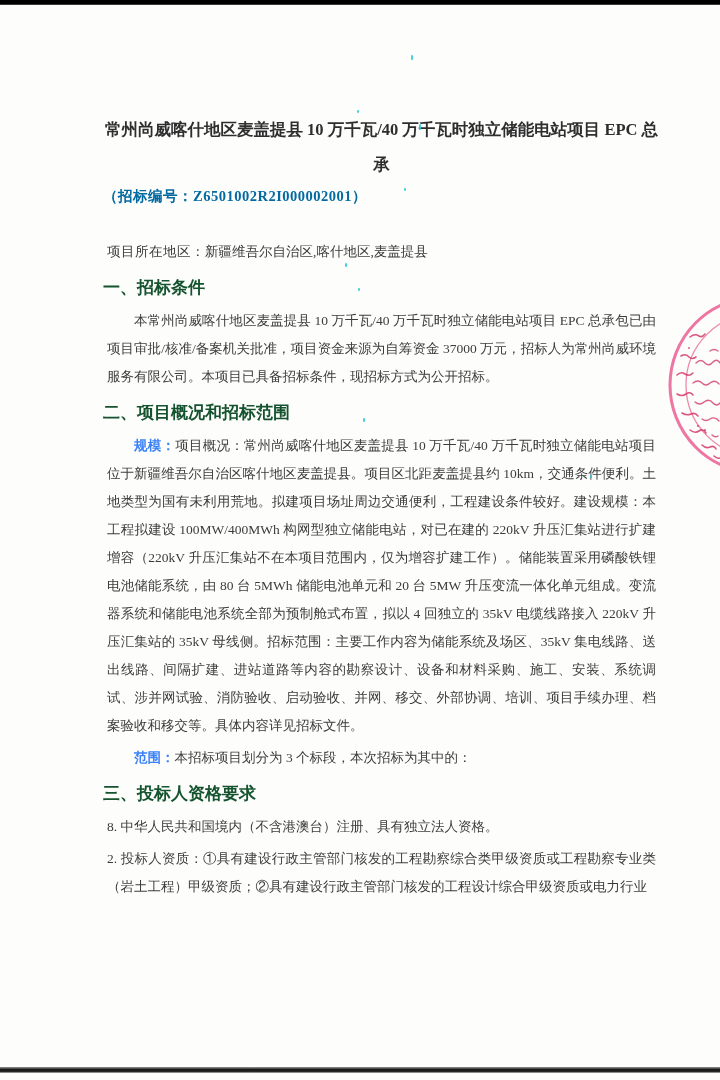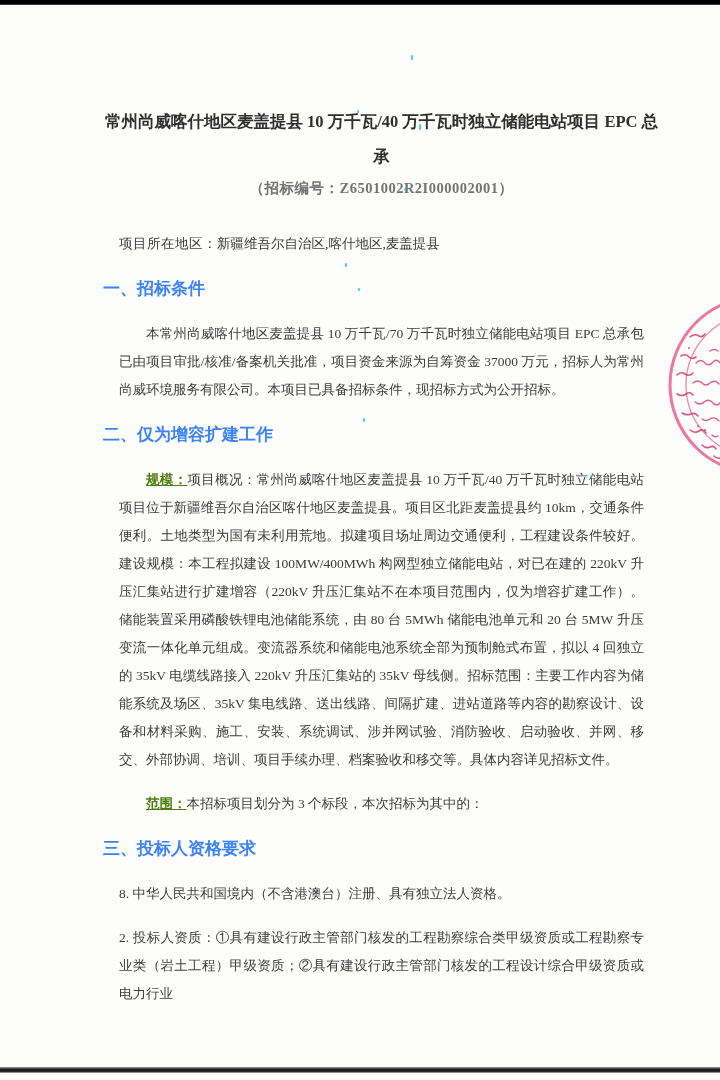--- a/index.html
+++ b/index.html
@@ -8,33 +8,33 @@
     width:720px;height:1080px;
     background:#fdfdfc;
     overflow:hidden;
     font-family:"Liberation Serif","DejaVu Serif",serif;
     color:#3a3a3a;
   }
   .scan-bar{position:absolute;left:0;width:720px;}
   .scan-bar.top{top:0;height:5px;background:linear-gradient(#000 70%,#555);}
   .scan-bar.bottom{top:1067px;height:6px;background:linear-gradient(#9a9a9a,#111 45%,#2a2a2a 75%,#bdbdbd);}
   .content{
-    position:absolute;top:0;left:0;
+    position:absolute;top:8px;left:0;
     box-sizing:border-box;width:696px;
     padding:104px 36px 0 103px;
   }
   h1{margin:0;font-size:16.5px;font-weight:bold;color:#2e2e2e;text-align:center;line-height:35px;}
   h1 .tline{display:block;}
-  .tender-no{margin-top:5px;text-align:center;font-size:14.5px;font-weight:bold;color:#737373;letter-spacing:.5px;}
-  p{margin:16px;font-size:13.5px;line-height:28px;text-align:justify;color:#3c3c3c;}
+  .tender-no{margin-top:5px;font-size:14.5px;font-weight:bold;color:#0369a1;letter-spacing:.5px;}
+  p{margin:4px;font-size:13.5px;line-height:28px;text-align:justify;color:#3c3c3c;}
   p.indent{text-indent:2em;}
   .location{margin-top:32px;}
   .location .lab{letter-spacing:.5px;}
-  h2{margin:7px 0 2px;font-size:17px;line-height:30px;font-weight:bold;color:#3b82f6;}
-  b.run{font-weight:bold;color:#4d7c0f;text-decoration:underline;}
+  h2{margin:7px 0 2px;font-size:17px;line-height:30px;font-weight:bold;color:#14532d;}
+  b.run{font-weight:bold;color:#3b82f6;}
   
   .stamp{position:absolute;top:293px;right:0;width:58px;height:190px;pointer-events:none;}
   
   .speck{position:absolute;background:#27c8d8;border-radius:1px;opacity:.85;}
 </style>
 </head>
 <body>
 
 <div class="page">
   <div class="scan-bar top"></div>
@@ -42,23 +42,23 @@
   <div class="content">
     <h1>
       <span class="tline">常州尚威喀什地区麦盖提县 10 万千瓦/40 万千瓦时独立储能电站项目 EPC 总承</span>
     </h1>
 
     <div class="tender-no">（招标编号：Z6501002R2I000002001）</div>
 
     <p class="location"><span class="lab">项目所在地区：</span><span>新疆维吾尔自治区,喀什地区,麦盖提县</span></p>
 
     <h2>一、招标条件</h2>
-    <p class="indent">本常州尚威喀什地区麦盖提县 10 万千瓦/70 万千瓦时独立储能电站项目 EPC 总承包已由项目审批/核准/备案机关批准，项目资金来源为自筹资金 37000 万元，招标人为常州尚威环境服务有限公司。本项目已具备招标条件，现招标方式为公开招标。</p>
+    <p class="indent">本常州尚威喀什地区麦盖提县 10 万千瓦/40 万千瓦时独立储能电站项目 EPC 总承包已由项目审批/核准/备案机关批准，项目资金来源为自筹资金 37000 万元，招标人为常州尚威环境服务有限公司。本项目已具备招标条件，现招标方式为公开招标。</p>
 
-    <h2>二、仅为增容扩建工作</h2>
+    <h2>二、项目概况和招标范围</h2>
     <p class="indent"><b class="run">规模：</b><span>项目概况：常州尚威喀什地区麦盖提县 10 万千瓦/40 万千瓦时独立储能电站项目位于新疆维吾尔自治区喀什地区麦盖提县。项目区北距麦盖提县约 10km，交通条件便利。土地类型为国有未利用荒地。拟建项目场址周边交通便利，工程建设条件较好。建设规模：本工程拟建设 100MW/400MWh 构网型独立储能电站，对已在建的 220kV 升压汇集站进行扩建增容（220kV 升压汇集站不在本项目范围内，仅为增容扩建工作）。储能装置采用磷酸铁锂电池储能系统，由 80 台 5MWh 储能电池单元和 20 台 5MW 升压变流一体化单元组成。变流器系统和储能电池系统全部为预制舱式布置，拟以 4 回独立的 35kV 电缆线路接入 220kV 升压汇集站的 35kV 母线侧。招标范围：主要工作内容为储能系统及场区、35kV 集电线路、送出线路、间隔扩建、进站道路等内容的勘察设计、设备和材料采购、施工、安装、系统调试、涉并网试验、消防验收、启动验收、并网、移交、外部协调、培训、项目手续办理、档案验收和移交等。具体内容详见招标文件。</span></p>
     <p class="indent"><b class="run">范围：</b><span>本招标项目划分为 3 个标段，本次招标为其中的：</span></p>
 
     <h2>三、投标人资格要求</h2>
     <p>8. 中华人民共和国境内（不含港澳台）注册、具有独立法人资格。</p>
     <p>2. 投标人资质：①具有建设行政主管部门核发的工程勘察综合类甲级资质或工程勘察专业类（岩土工程）甲级资质；②具有建设行政主管部门核发的工程设计综合甲级资质或电力行业</p>
   </div>
 
   <div class="stamp">
     <svg width="58" height="190" viewBox="0 0 58 190" xmlns="http://www.w3.org/2000/svg">

